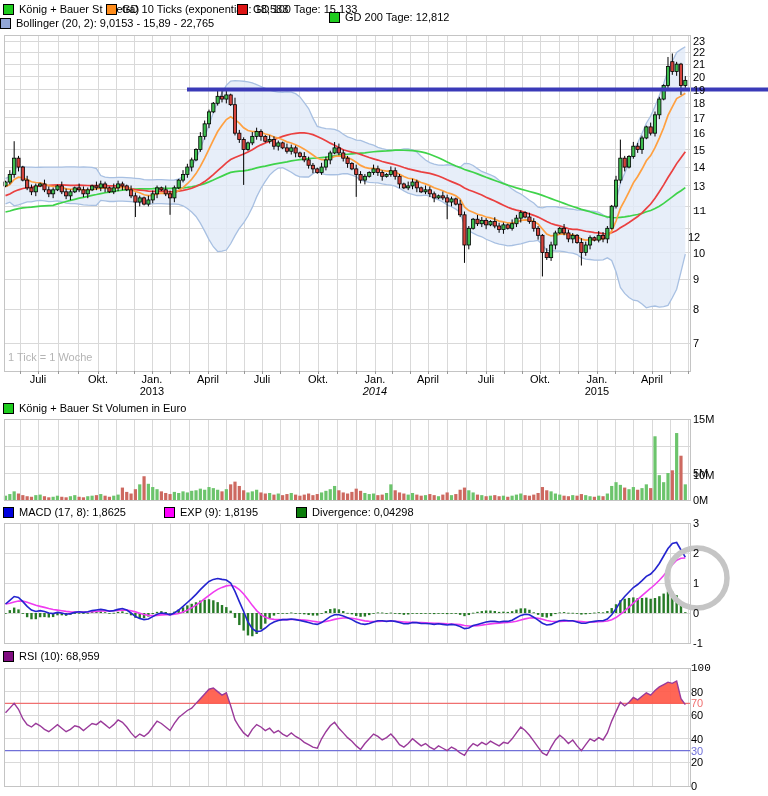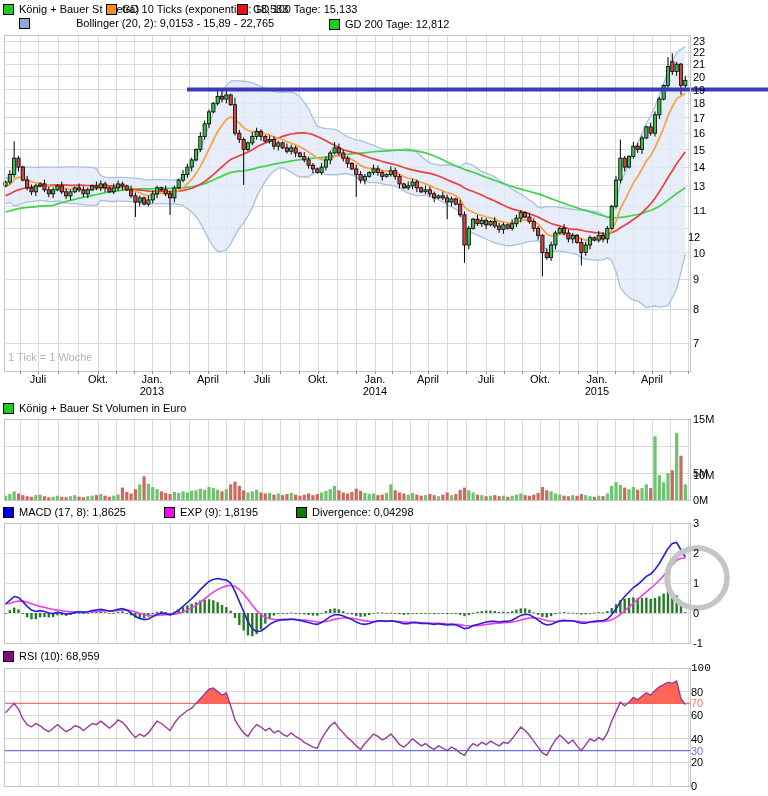--- a/index.html
+++ b/index.html
@@ -951,44 +951,44 @@
       <div class="lbl" style="left: 691px; top: 756.4px;">20</div>
       <div class="lbl" style="left: 691px; top: 780px;">0</div>
       <div class="xlbl" style="left: 8px; top: 373px;">Juli</div>
       <div class="xlbl" style="left: 68px; top: 373px;">Okt.</div>
       <div class="xlbl" style="left: 122px; top: 373px;">Jan.</div>
       <div class="xlbl" style="left: 122px; top: 385px;">2013</div>
       <div class="xlbl" style="left: 178px; top: 373px;">April</div>
       <div class="xlbl" style="left: 232px; top: 373px;">Juli</div>
       <div class="xlbl" style="left: 288px; top: 373px;">Okt.</div>
       <div class="xlbl" style="left: 345px; top: 373px;">Jan.</div>
-      <div class="xlbl" style="left: 345px; top: 385px;">2014</div>
+      <div class="xlbl" style="left: 345px; top: 385px; font-style: italic;">2014</div>
       <div class="xlbl" style="left: 398px; top: 373px;">April</div>
       <div class="xlbl" style="left: 456px; top: 373px;">Juli</div>
       <div class="xlbl" style="left: 510px; top: 373px;">Okt.</div>
       <div class="xlbl" style="left: 567px; top: 373px;">Jan.</div>
       <div class="xlbl" style="left: 567px; top: 385px;">2015</div>
       <div class="xlbl" style="left: 622px; top: 373px;">April</div>
       <div class="legend-item" style="left: 3px; top: 3px;">
         <div class="sq" style="background: rgb(30, 204, 30);"></div>
         <span>König + Bauer St (Xetra)</span>
       </div>
       <div class="legend-item" style="left: 106px; top: 3px;">
         <div class="sq" style="background: rgb(255, 140, 26);"></div>
         <span>GD 10 Ticks (exponential): 18,583</span>
       </div>
       <div class="legend-item" style="left: 237px; top: 3px;">
         <div class="sq" style="background: rgb(221, 21, 21);"></div>
         <span>GD 100 Tage: 15,133</span>
       </div>
-      <div class="legend-item" style="left: 329px; top: 18px; justify-content: center;">
+      <div class="legend-item" style="left: 329px; top: 11px; justify-content: center;">
         <div class="sq" style="background: rgb(30, 204, 30);"></div>
         <span>GD 200 Tage: 12,812</span>
       </div>
-      <div class="legend-item" style="left: 19px; top: 17px; gap: 41px;">
+      <div class="legend-item" style="left: 0; top: 17px;">
         <div class="sq" style="background: rgb(147, 167, 215);"></div>
         <span>Bollinger (20, 2): 9,0153 - 15,89 - 22,765</span>
       </div>
       <div class="legend-item" style="left: 3px; top: 402px;">
         <div class="sq" style="background: rgb(30, 204, 30);"></div>
         <span>König + Bauer St Volumen in Euro</span>
       </div>
       <div class="legend-item" style="left: 3px; top: 506px;">
         <div class="sq" style="background: rgb(0, 0, 221);"></div>
         <span>MACD (17, 8): 1,8625</span>

